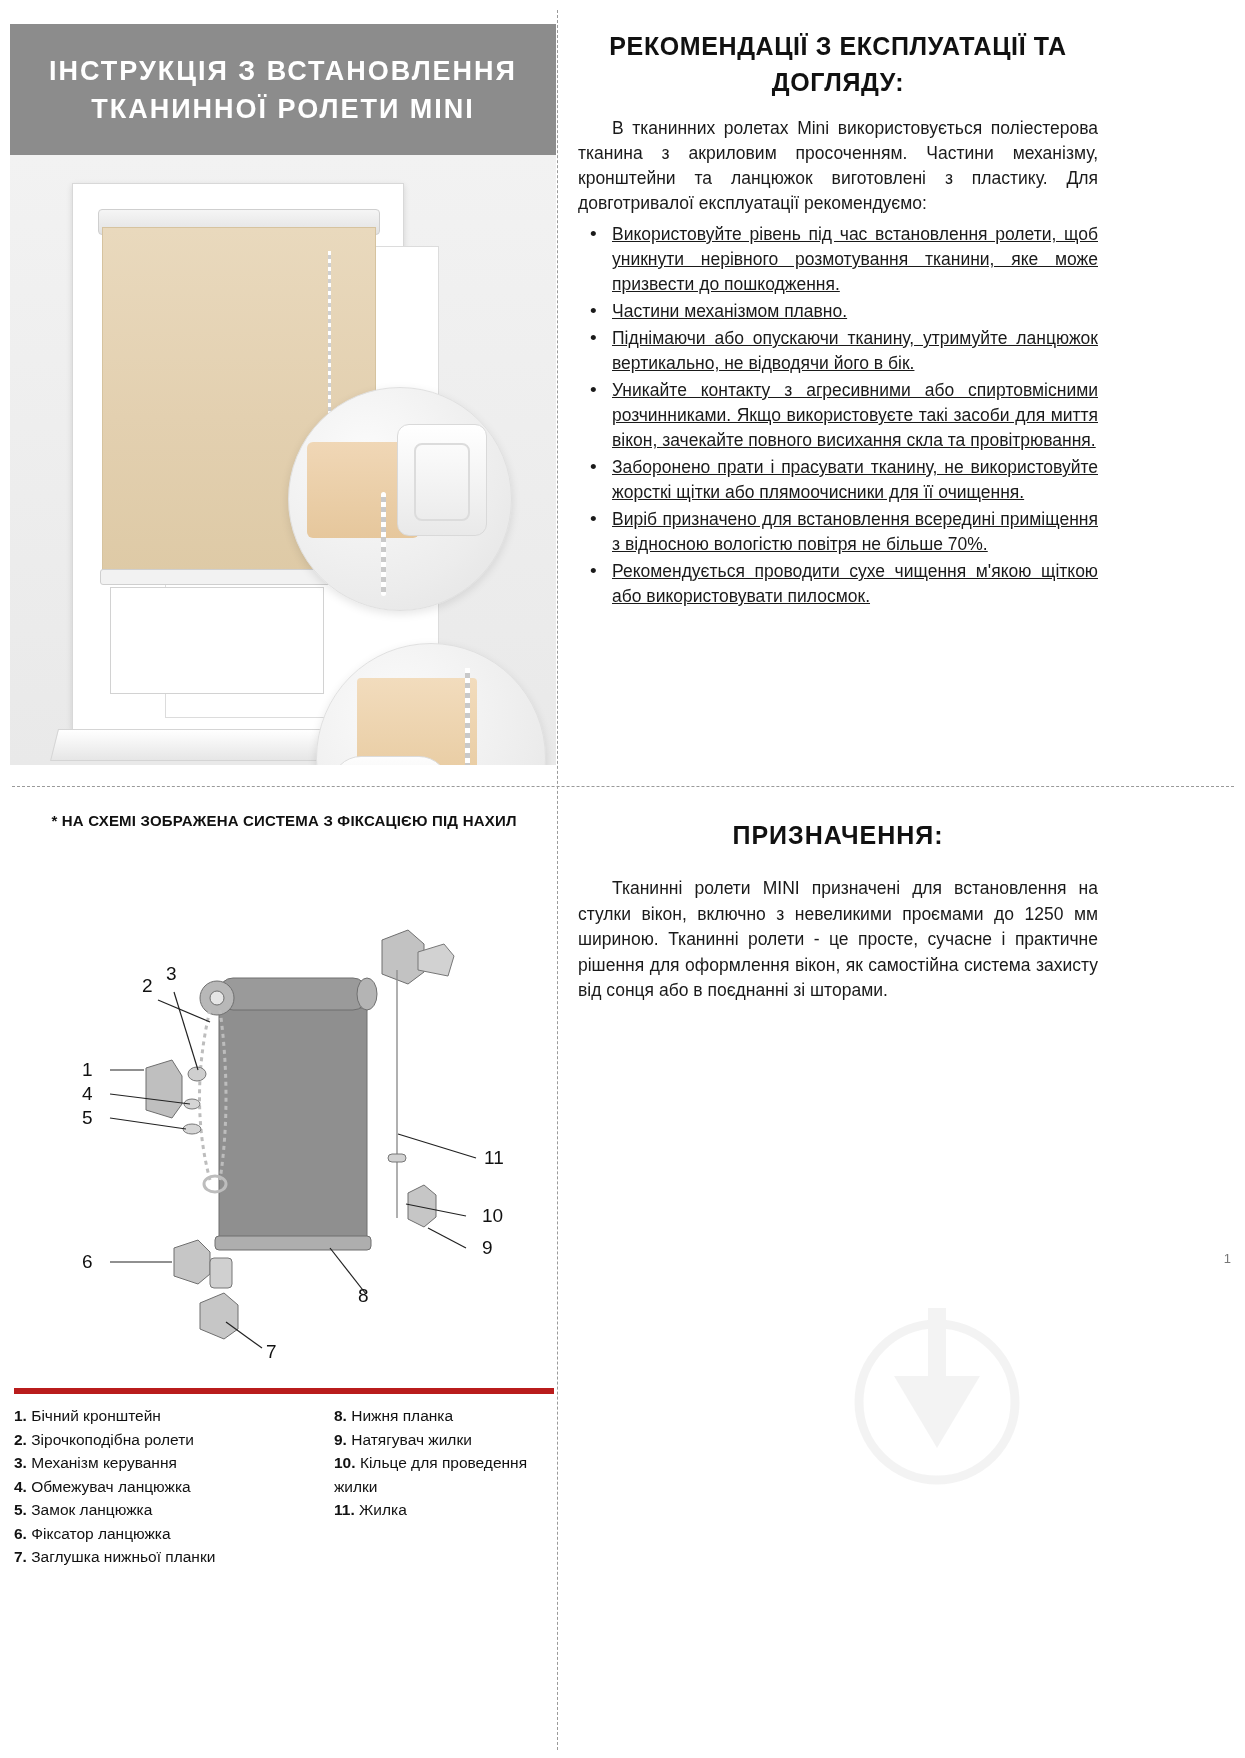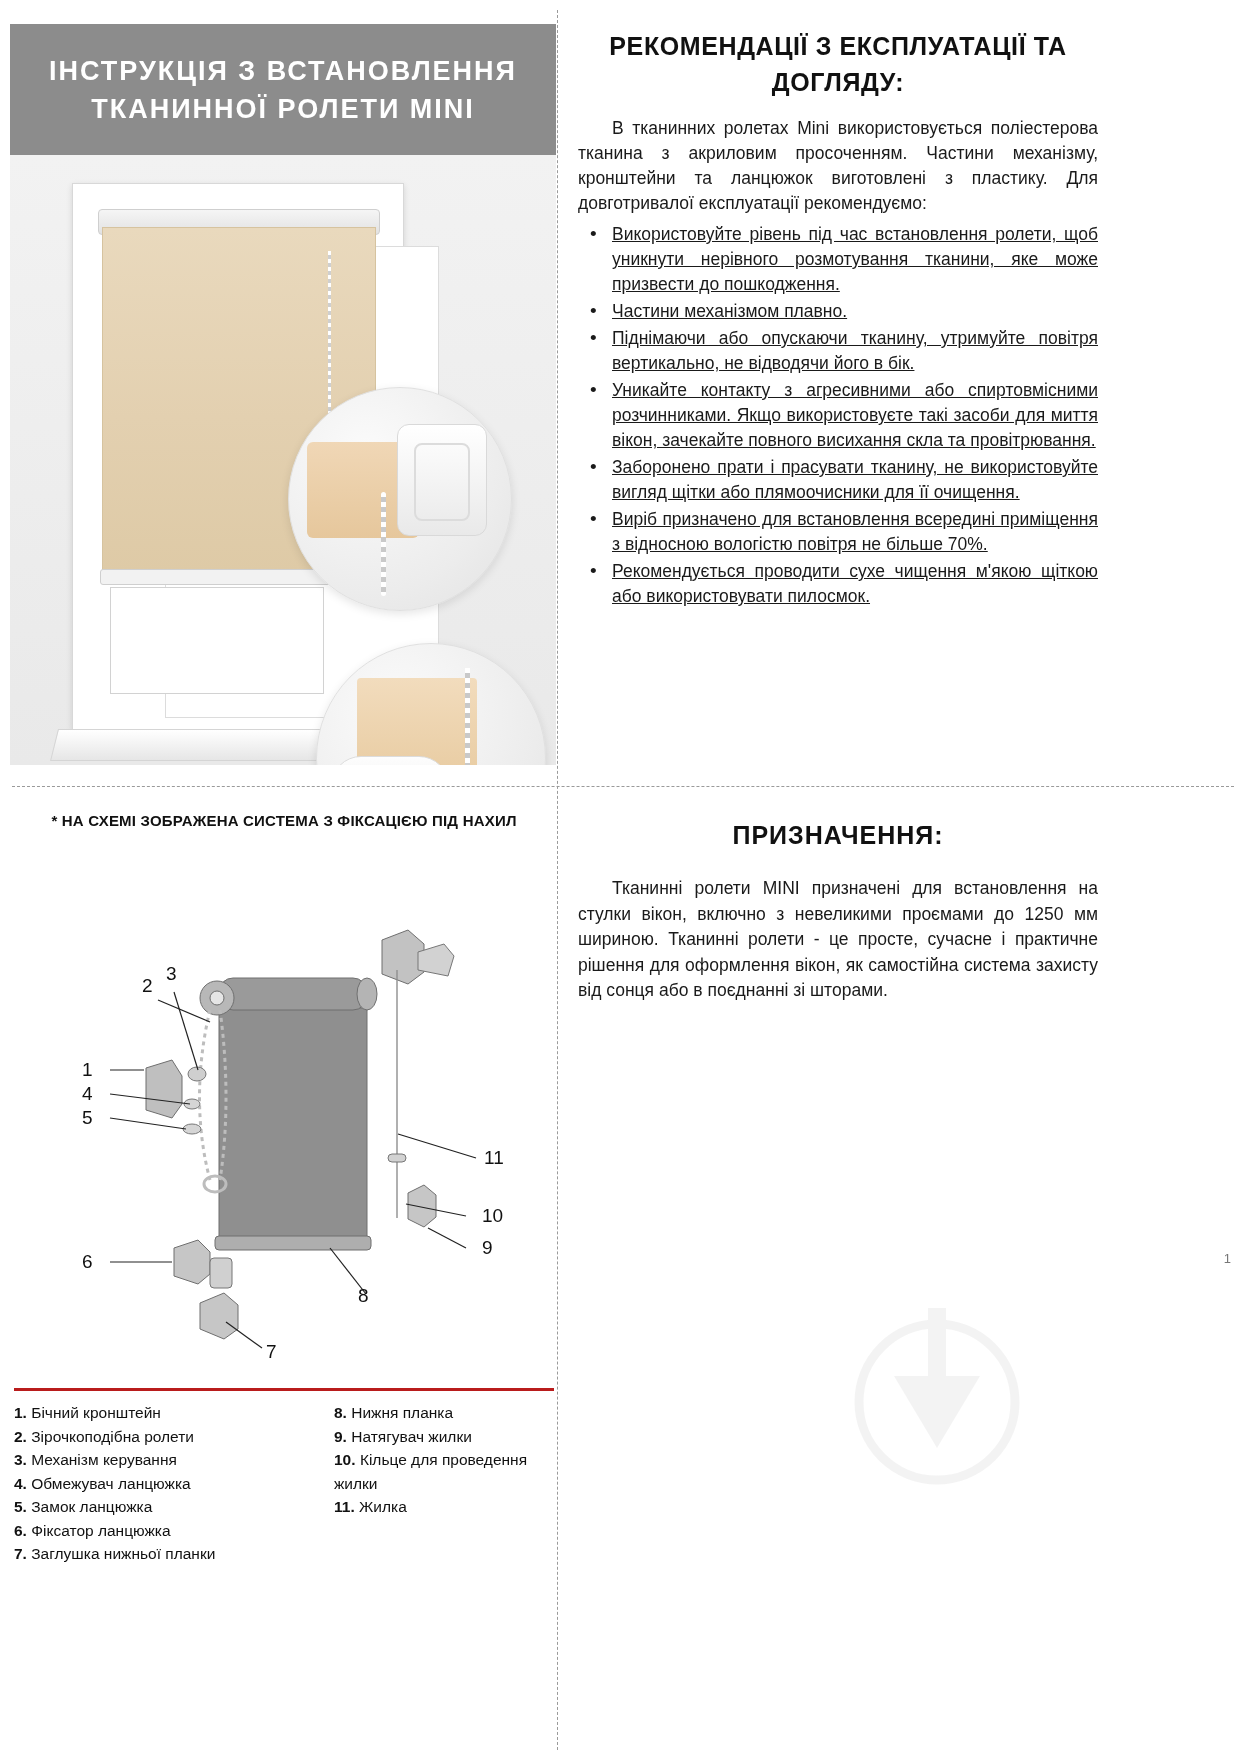--- a/index.html
+++ b/index.html
@@ -162,21 +162,21 @@
     text-transform:uppercase;color:#111;
   }
 
   .scheme{
     position:absolute;left:14px;top:918px;width:540px;height:470px;
   }
   .scheme svg{display:block;}
 
   .legend{
     position:absolute;left:14px;top:1388px;width:540px;height:200px;
-    border-top:3px solid #b91c1c;
+    border-top:6px solid #b91c1c;
     padding-top:10px;
     display:flex;gap:20px;
   }
   .legend .col{font-size:15.5px;line-height:23.5px;color:#111;}
   .legend .col .n{font-weight:bold;}
   .legend .col1{width:300px;}
   .legend .col2{width:210px;}
 
   
   .br{
@@ -238,23 +238,23 @@
 
     </div>
   </div>
 
   <div class="tr">
     <h2>Рекомендації з експлуатації та догляду:</h2>
     <p class="intro">В тканинних ролетах Mini використовується поліестерова тканина з акриловим просоченням. Частини механізму, кронштейни та ланцюжок виготовлені з пластику. Для довготривалої експлуатації рекомендуємо:</p>
     <ul class="bullets">
       <li>Використовуйте рівень під час встановлення ролети, щоб уникнути нерівного розмотування тканини, яке може призвести до пошкодження.</li>
       <li>Частини механізмом плавно.</li>
-      <li>Піднімаючи або опускаючи тканину, утримуйте повітря вертикально, не відводячи його в бік.</li>
+      <li>Піднімаючи або опускаючи тканину, утримуйте ланцюжок вертикально, не відводячи його в бік.</li>
       <li>Уникайте контакту з агресивними або спиртовмісними розчинниками. Якщо використовуєте такі засоби для миття вікон, зачекайте повного висихання скла та провітрювання.</li>
-      <li>Заборонено прати і прасувати тканину, не використовуйте вигляд щітки або плямоочисники для її очищення.</li>
+      <li>Заборонено прати і прасувати тканину, не використовуйте жорсткі щітки або плямоочисники для її очищення.</li>
       <li>Виріб призначено для встановлення всередині приміщення з відносною вологістю повітря не більше 70%.</li>
       <li>Рекомендується проводити сухе чищення м'якою щіткою або використовувати пилосмок.</li>
     </ul>
   </div>
 
   <div class="bl-head">
     <div class="t2">* На схемі зображена система з фіксацією під нахил</div>
   </div>
 
   <div class="scheme">

